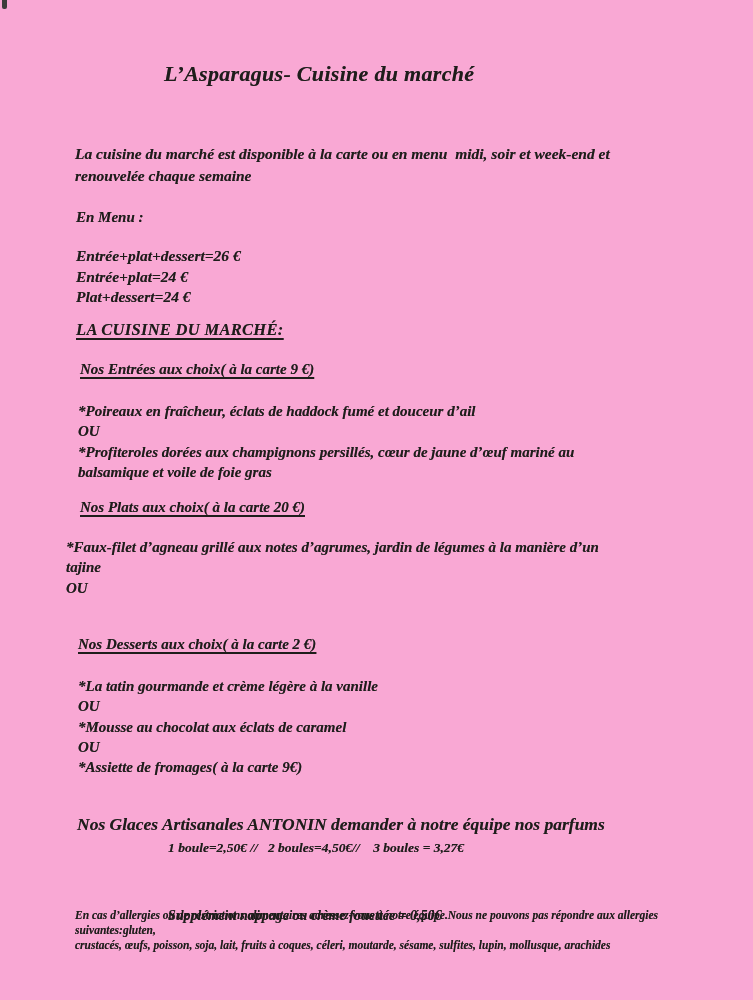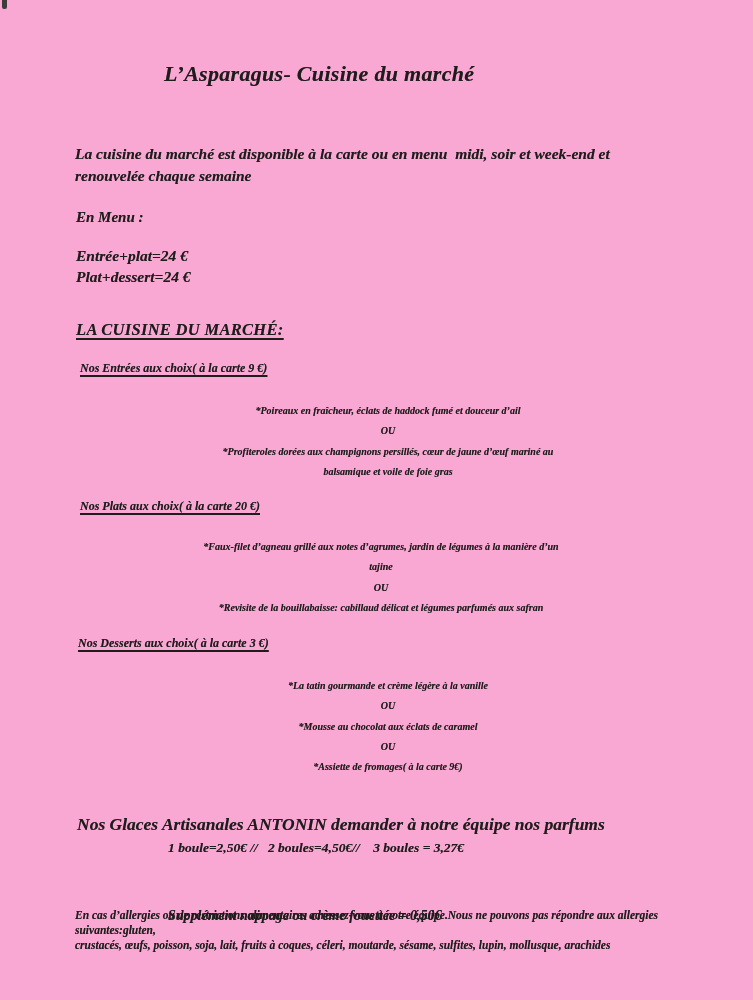--- a/index.html
+++ b/index.html
@@ -49,26 +49,26 @@
   .formulas .line { line-height: 20.5px; }
 
   .underlined {
     text-decoration: underline;
     text-decoration-thickness: 1.5px;
     text-underline-offset: 3px;
   }
 
   .cuisine-title { position: absolute; left: 76px; top: 320px; font-size: 16.5px; letter-spacing: 0.3px; }
 
-  .course-heading { position: absolute; font-size: 12px; font-family: Liberation Serif, serif; }
+  .course-heading { position: absolute; font-size: 15px; font-family: Liberation Serif, serif; }
   .heading-entrees  { left: 80px; top: 361px; }
   .heading-plats    { left: 80px; top: 499px; }
   .heading-desserts { left: 78px; top: 636px; }
 
-  .course-items { position: absolute; font-size: 10px; text-align: center; }
+  .course-items { position: absolute; font-size: 15px; }
   .course-items .line { line-height: 20.3px; white-space: pre-wrap; }
   .items-entrees  { left: 78px; top: 401px; width: 620px; }
   .items-plats    { left: 66px; top: 537px; width: 630px; }
   .items-desserts { left: 78px; top: 676px; width: 620px; }
 
   .glaces-heading { position: absolute; left: 77px; top: 814px; font-size: 17.5px; }
   .glaces-prices { position: absolute; left: 168px; top: 840px; font-size: 13.5px; white-space: pre-wrap; }
   .glaces-supplement { position: absolute; left: 168px; top: 860px; font-size: 14px; margin-top: 48px; }
 
   .allergy {
@@ -88,43 +88,43 @@
   <div class="scan-mark"></div>
 
   <div class="title">L’Asparagus- Cuisine du marché</div>
 
   <div class="intro">La cuisine du marché est disponible à la carte ou en menu  midi, soir et week-end et
 renouvelée chaque semaine</div>
 
   <div class="menu-label">En Menu :</div>
 
   <div class="formulas">
+    <div class="line">Entrée+plat+dessert=26 €</div>
     <div class="line">Entrée+plat=24 €</div>
     <div class="line">Plat+dessert=24 €</div>
   </div>
 
   <div class="cuisine-title underlined">LA CUISINE DU MARCHÉ:</div>
 
   <div class="course-heading heading-entrees underlined">Nos Entrées aux choix( à la carte 9 €)</div>
   <div class="course-items items-entrees">
     <div class="line">*Poireaux en fraîcheur, éclats de haddock fumé et douceur d’ail</div>
     <div class="line">OU</div>
     <div class="line">*Profiteroles dorées aux champignons persillés, cœur de jaune d’œuf mariné au
 balsamique et voile de foie gras</div>
   </div>
 
   <div class="course-heading heading-plats underlined">Nos Plats aux choix( à la carte 20 €)</div>
   <div class="course-items items-plats">
     <div class="line">*Faux-filet d’agneau grillé aux notes d’agrumes, jardin de légumes à la manière d’un
 tajine</div>
     <div class="line">OU</div>
-    <div class="line">*Revisite de la bouillabaisse: cabillaud délicat et légumes parfumés aux safran</div>
   </div>
 
-  <div class="course-heading heading-desserts underlined">Nos Desserts aux choix( à la carte 3 €)</div>
+  <div class="course-heading heading-desserts underlined">Nos Desserts aux choix( à la carte 2 €)</div>
   <div class="course-items items-desserts">
     <div class="line">*La tatin gourmande et crème légère à la vanille</div>
     <div class="line">OU</div>
     <div class="line">*Mousse au chocolat aux éclats de caramel</div>
     <div class="line">OU</div>
     <div class="line">*Assiette de fromages( à la carte 9€)</div>
   </div>
 
   <div class="glaces-heading">Nos Glaces Artisanales ANTONIN demander à notre équipe nos parfums</div>
   <div class="glaces-prices">1 boule=2,50€ //   2 boules=4,50€//    3 boules = 3,27€</div>

